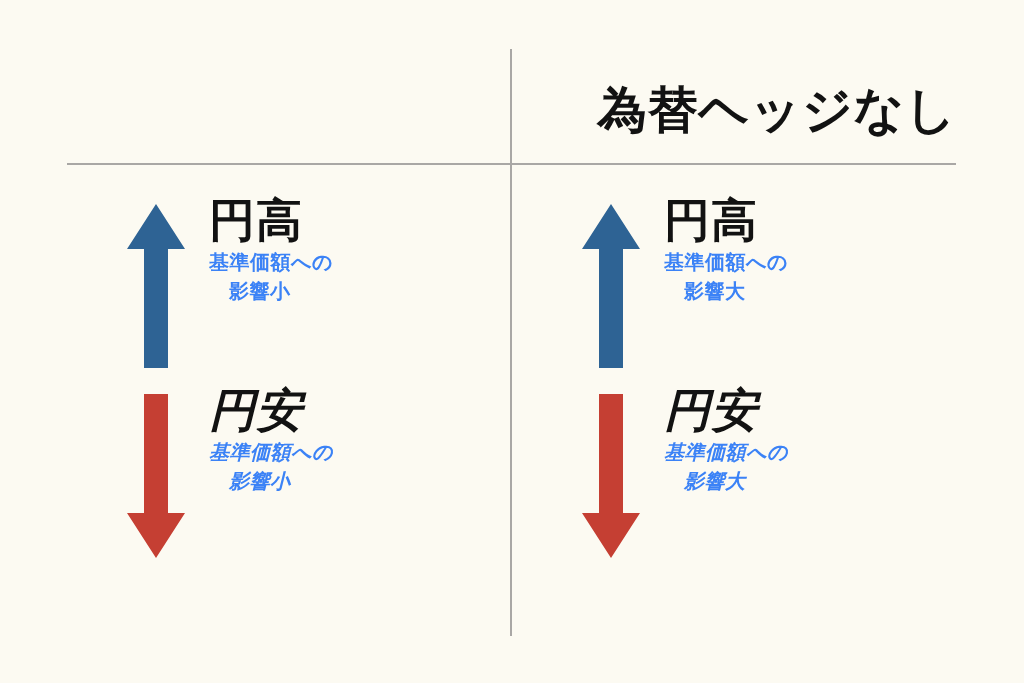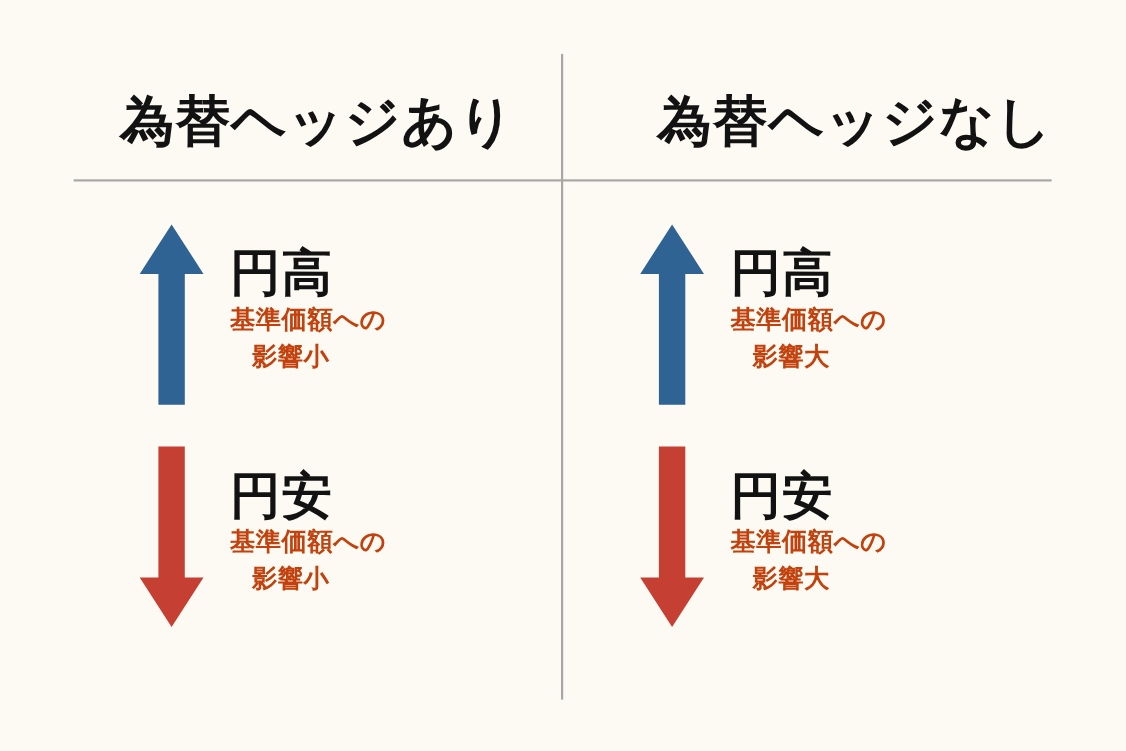--- a/index.html
+++ b/index.html
@@ -63,26 +63,26 @@
     position: absolute;
     top: 170px;
     height: 465px;
   }
   .column.left  { left: 67px;  width: 443px; }
   .column.right { left: 512px; width: 444px; }
 
   .scenario {
     position: absolute;
     display: flex;
-    align-items: center;
+    align-items: flex-start;
   }
   .column.left  .scenario { left: 58px; }
   .column.right .scenario { left: 68px; }
   .scenario.up   { top: 26px; }
-  .scenario.down { top: 228px; }
+  .scenario.down { top: 216px; font-style: italic; }
 
   
   .arrow {
     flex: 0 0 auto;
     width: 62px;
     height: 168px;
     margin-top: 6px;
   }
   .arrow svg { display: block; width: 62px; height: 168px; }
 
@@ -93,39 +93,38 @@
   }
   .scenario-title {
     font-size: 46px;
     font-weight: 700;
     line-height: 1.08;
     letter-spacing: 1px;
     white-space: nowrap;
     color: #121212;
   }
   .scenario-line {
-    font-size: 23px;
+    font-size: 20px;
     font-weight: 700;
     line-height: 1.45;
     letter-spacing: 0.5px;
     white-space: nowrap;
-    color: #c2410c;
+    color: #3b82f6;
   }
   .scenario-line.first { margin-top: 2px; }
   .scenario-line.second { margin-left: 20px; }
 </style>
 </head>
 <body>
 
 <div class="figure">
 
   <div class="rule-vertical"></div>
   <div class="rule-horizontal"></div>
 
-  <div class="col-header left">為替ヘッジあり</div>
 
   <div class="col-header right">為替ヘッジなし</div>
 
   <div class="column left">
 
     <div class="scenario up">
       <span class="arrow">
         <svg viewBox="0 0 62 168" xmlns="http://www.w3.org/2000/svg">
           <polygon points="31,2 60,47 43,47 43,166 19,166 19,47 2,47" fill="#2e6394"></polygon>
         </svg>

